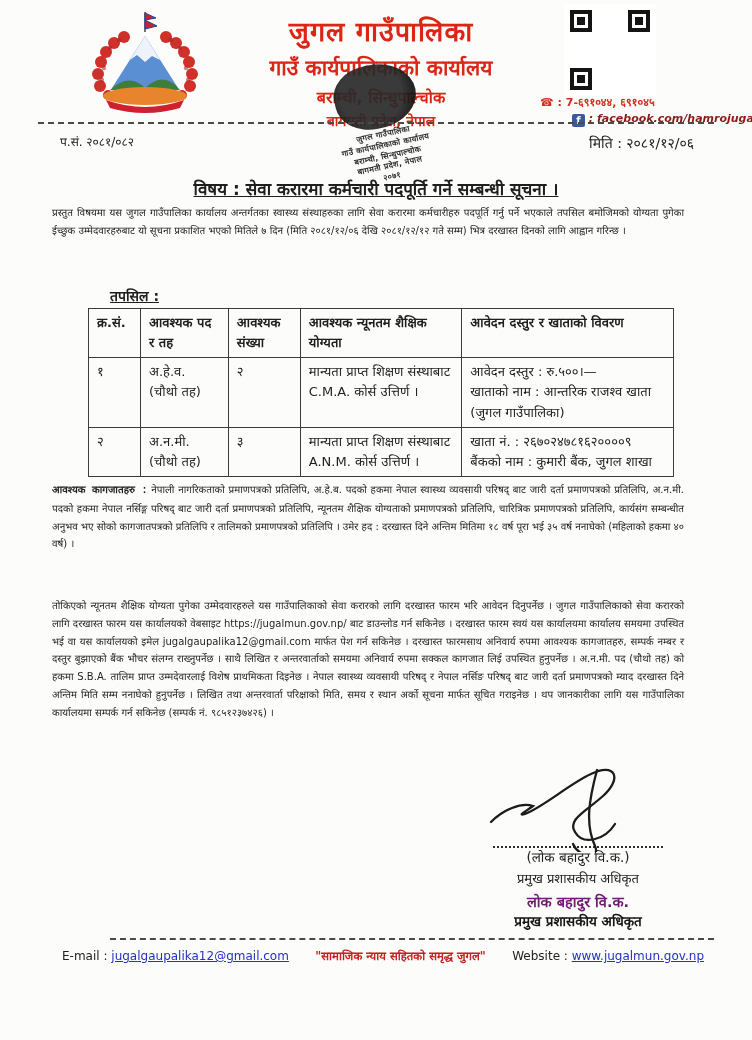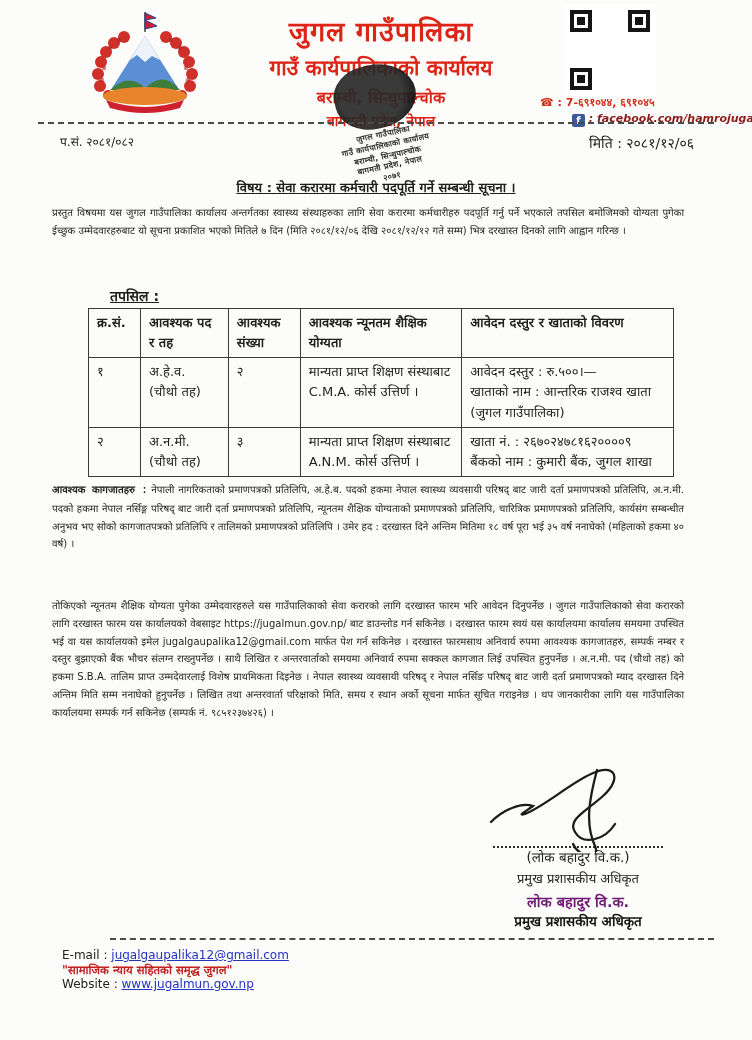--- a/index.html
+++ b/index.html
@@ -34,21 +34,21 @@
            transform:rotate(-12deg); color:#1c1c1c; opacity:.92; pointer-events:none; }
   .stamp-blob { width:82px; height:64px; margin:0 auto 2px auto; border-radius:46% 54% 52% 48%;
                 background:radial-gradient(circle at 45% 45%, #2a2a2a 0 55%, #111 75%, #3a3a3a); }
   .stamp-line { font-size:8px; font-weight:bold; line-height:1.35; letter-spacing:.3px; }
   
   .divider-top { position:absolute; left:38px; right:38px; top:122px; border-top:2px dashed #4a4a4a; }
   .meta-left { position:absolute; left:60px; top:133px; font-size:12px; }
   .meta-right { position:absolute; right:58px; top:133px; font-size:14px; }
   
   .subject { position:absolute; left:0; right:0; top:177px; text-align:center; }
-  .subject span { font-size:13px; font-weight:bold; text-decoration:underline; }
+  .subject span { font-size:17px; font-weight:bold; text-decoration:underline; }
   .para { position:absolute; left:52px; width:632px; font-size:10px; line-height:1.78; text-align:justify; }
   .p-intro { top:204px; }
   .tapasil { position:absolute; left:62px; top:286px; font-size:14px; font-weight:bold; text-decoration:underline;margin-left:48px; }
   .p-docs { top:481px; }
   .p-main { top:597px; }
   .b { font-weight:bold;font-family:Liberation Mono, monospace; }
   
   table.notice { position:absolute; left:88px; top:308px; width:586px; border-collapse:collapse; font-size:13px; }
   table.notice th, table.notice td { border:1.4px solid #3c3c3c; padding:4px 8px; vertical-align:top; text-align:left; line-height:1.55; font-weight:normal; }
   table.notice th { font-weight:bold; }
@@ -56,21 +56,21 @@
   
   .sig-block { position:absolute; left:448px; top:760px; width:260px; text-align:center; }
   .sig-img { display:block; margin:0 auto -6px auto; }
   .sig-dots { width:170px; margin:0 auto; border-bottom:2.5px dotted #2d2d2d; }
   .sig-name { font-size:13.5px; margin-top:0; }
   .sig-title { font-size:13px; margin-top:3px; }
   .sig-stamp-name { font-size:14.5px; font-weight:bold; margin-top:4px; color:#701a75; }
   .sig-stamp-title { font-size:13.5px; font-weight:bold; margin-top:1px; color:#151515; }
   
   .divider-bottom { position:absolute; left:110px; right:38px; top:938px; border-top:2px dashed #4a4a4a; }
-  .footer-row { position:absolute; left:62px; right:48px; top:948px; display:flex; justify-content:center; align-items:baseline; font-size:12px;flex-direction:column; }
+  .footer-row { position:absolute; left:62px; right:48px; top:948px; display:flex; justify-content:space-between; align-items:baseline; font-size:12px; }
   .footer-link { color:#2433c0; text-decoration:underline; }
   .footer-slogan { color:#c32120; font-weight:bold; font-size:11.5px; }
   .footer-label { color:#222; }
 </style>
 </head>
 <body>
 
 <div class="page">
 
   <svg class="logo" viewBox="0 0 122 108">

